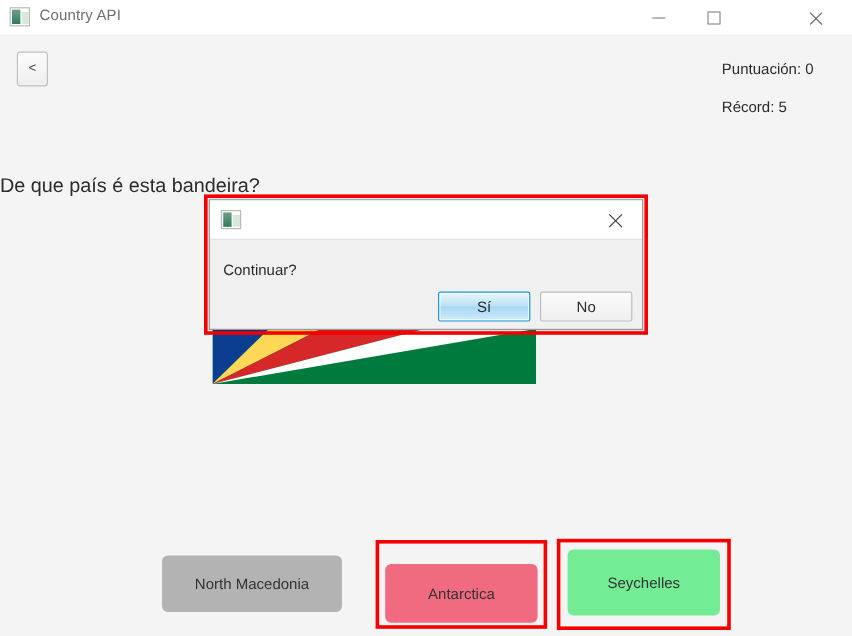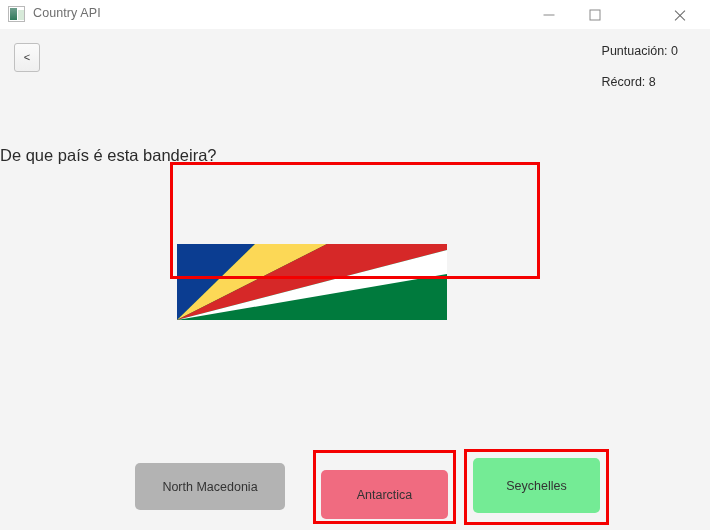--- a/index.html
+++ b/index.html
@@ -121,20 +121,21 @@
 
   #score-block {
     position: absolute;
     right: 32px; top: 15px;
     text-align: left;
   }
   .score-line {
     font-size: 12.5px;
     color: #2b2b2b;
     white-space: nowrap;
+    margin-top: 7px;
   }
   #score-line-2 { margin-top: 17px; }
 
   #question-text {
     position: absolute;
     left: 0; top: 117px;
     width: 710px;
     font-size: 16.5px;
     color: #2b2b2b;
     white-space: nowrap;
@@ -300,38 +301,53 @@
       <span class="glyph-x"></span>
     </button>
   </div>
 
   <div id="content">
 
     <button id="back-button">&lt;</button>
 
     <div id="score-block">
       <div class="score-line" id="score-line-1">Puntuación: 0</div>
-      <div class="score-line" id="score-line-2">Récord: 8</div>
+      <div class="score-line" id="score-line-2">Récord: 5</div>
     </div>
 
     <div id="question-text">De que país é esta bandeira?</div>
 
     <div id="flag-wrap">
       <svg id="flag-svg" viewBox="0 0 270 76" preserveAspectRatio="none">
         <rect x="0" y="0" width="270" height="76" fill="#007a3d"></rect>
         <polygon points="0,76 0,0 78,0" fill="#0b3d91"></polygon>
         <polygon points="0,76 78,0 150,0" fill="#fcd856"></polygon>
         <polygon points="0,76 150,0 270,0 270,6" fill="#d62828"></polygon>
         <polygon points="0,76 270,6 270,30" fill="#ffffff"></polygon>
       </svg>
     </div>
 
     <button class="answer-btn" id="answer-0">North Macedonia</button>
     <button class="answer-btn" id="answer-1">Antarctica</button>
     <button class="answer-btn" id="answer-2">Seychelles</button>
 
+    <div id="dialog">
+      <div id="dialog-title-bar">
+        <span class="dlg-icon">
+          <span class="sq-a"></span>
+            <span class="sq-b"></span>
+        </span>
+        <span id="dialog-title-text"></span>
+        <button id="dialog-close">
+          <span class="glyph-x"></span>
+        </button>
+      </div>
+      <div id="dialog-message">Continuar?</div>
+      <button class="dlg-btn" id="dialog-btn-yes">Sí</button>
+      <button class="dlg-btn" id="dialog-btn-no">No</button>
+    </div>
 
     <div class="annot" id="annot-dialog"></div>
     <div class="annot" id="annot-answer-1"></div>
     <div class="annot" id="annot-answer-2"></div>
 
   </div>
 </div>
 
 </body></html>

